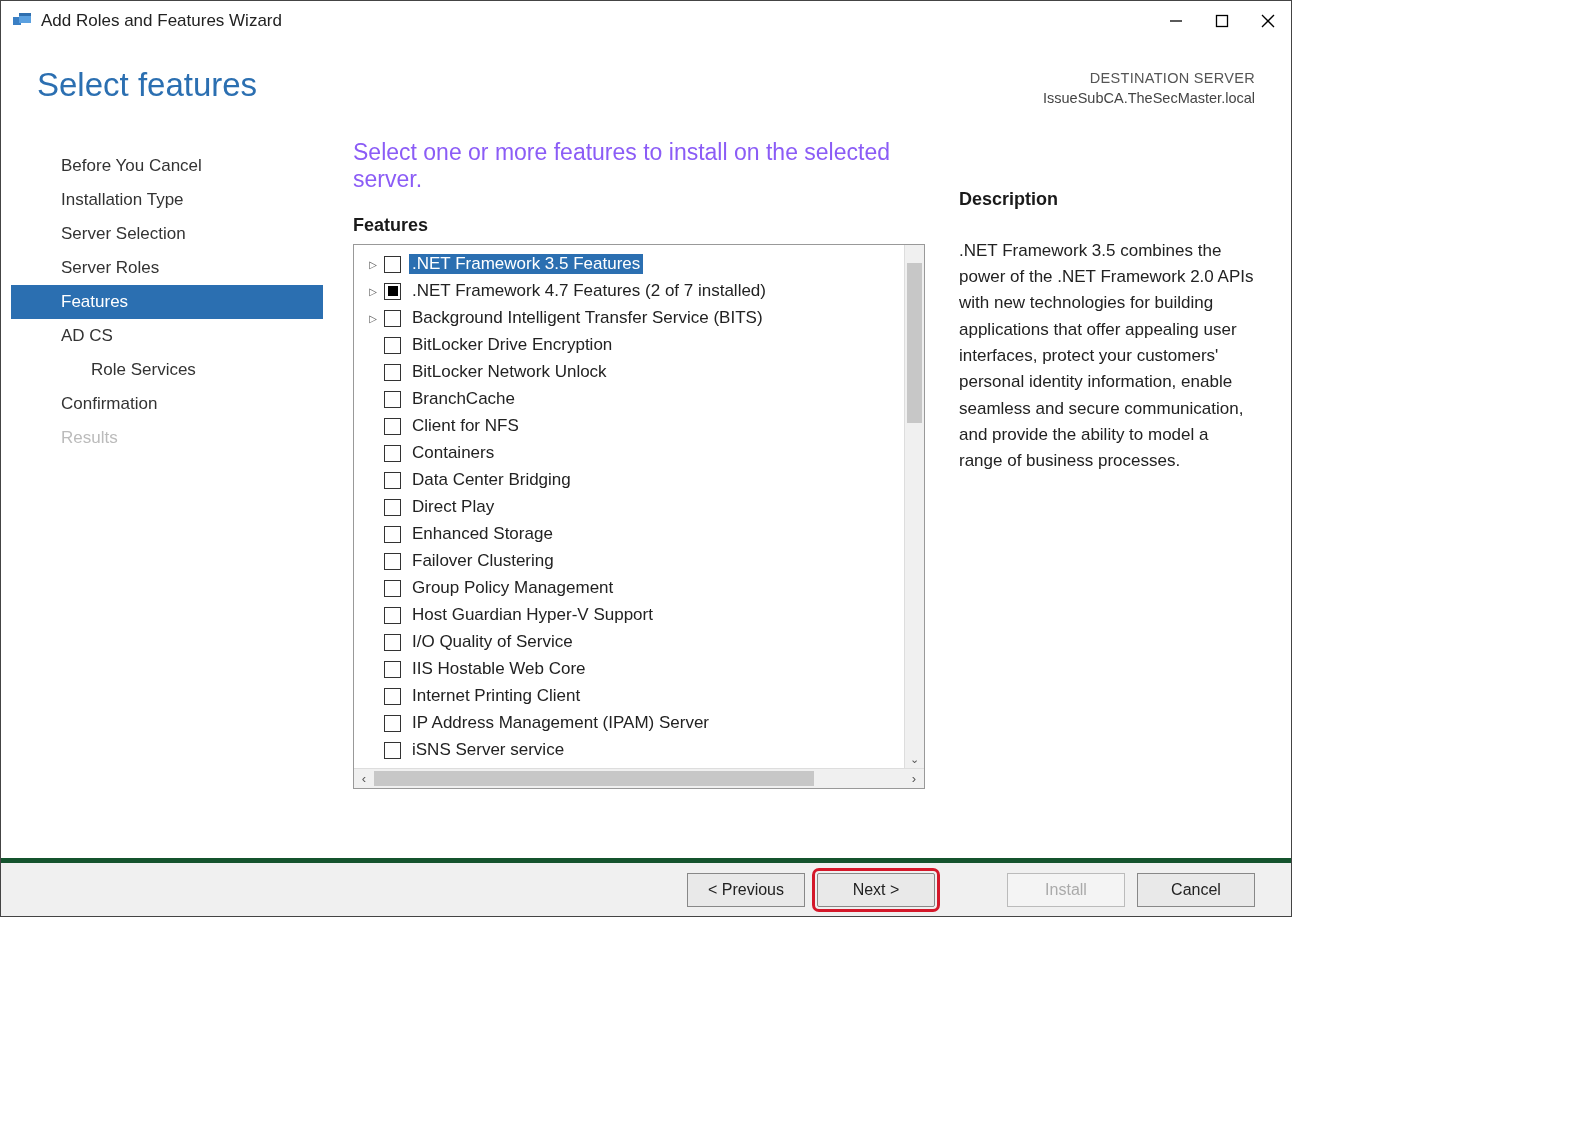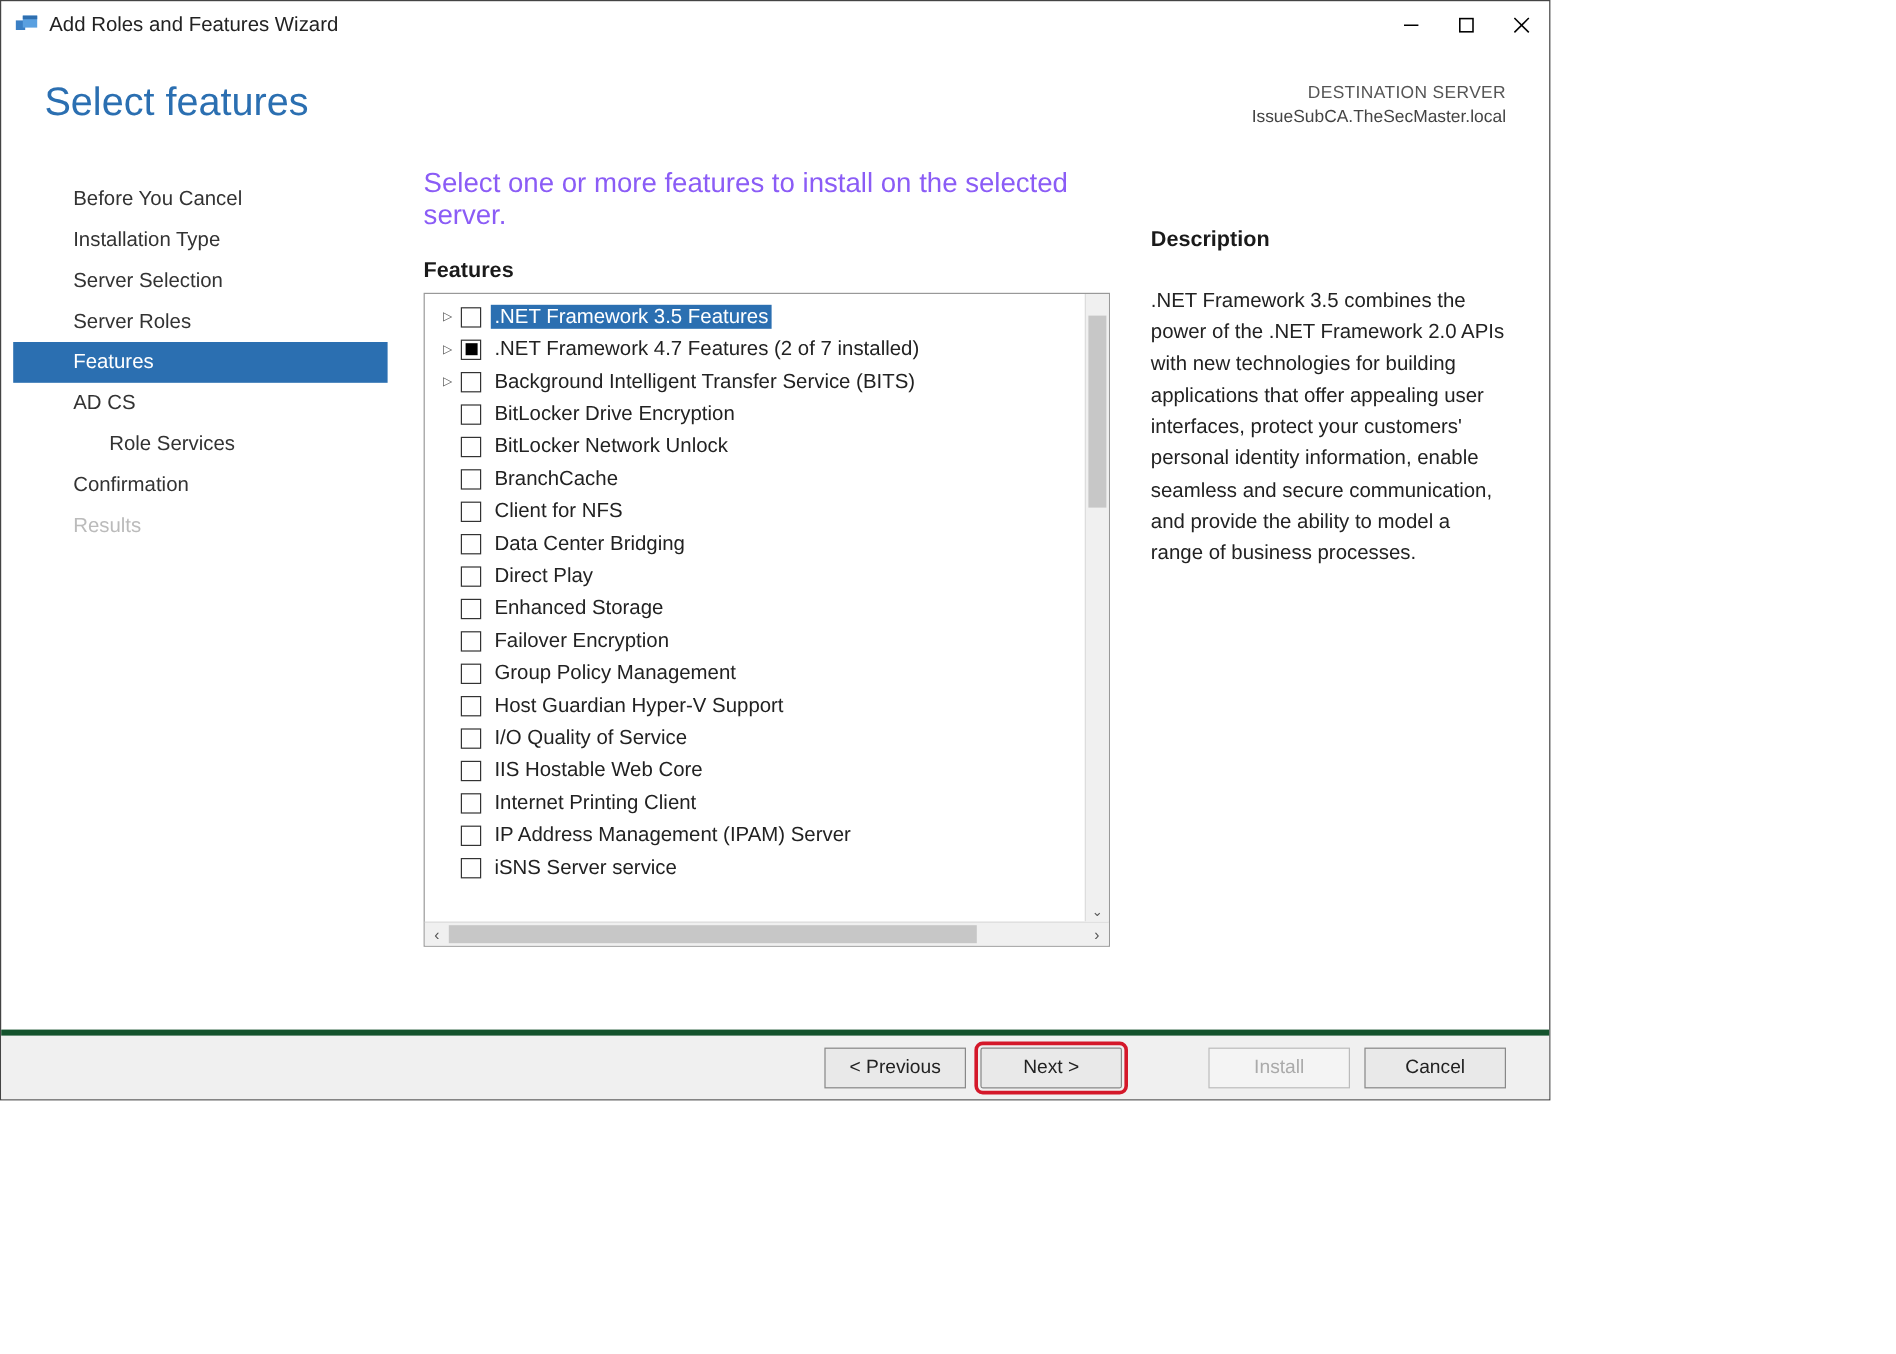--- a/index.html
+++ b/index.html
@@ -373,36 +373,41 @@
                 <span class="lbl">BranchCache</span>
               </div>
               <div class="tree-item no-expander">
                 <span class="expander"></span>
                 <span class="chk"></span>
                 <span class="lbl">Client for NFS</span>
               </div>
               <div class="tree-item no-expander">
                 <span class="expander"></span>
                 <span class="chk"></span>
+                <span class="lbl">Containers</span>
+              </div>
+              <div class="tree-item no-expander">
+                <span class="expander"></span>
+                <span class="chk"></span>
                 <span class="lbl">Data Center Bridging</span>
               </div>
               <div class="tree-item no-expander">
                 <span class="expander"></span>
                 <span class="chk"></span>
                 <span class="lbl">Direct Play</span>
               </div>
               <div class="tree-item no-expander">
                 <span class="expander"></span>
                 <span class="chk"></span>
                 <span class="lbl">Enhanced Storage</span>
               </div>
               <div class="tree-item no-expander">
                 <span class="expander"></span>
                 <span class="chk"></span>
-                <span class="lbl">Failover Encryption</span>
+                <span class="lbl">Failover Clustering</span>
               </div>
               <div class="tree-item no-expander">
                 <span class="expander"></span>
                 <span class="chk"></span>
                 <span class="lbl">Group Policy Management</span>
               </div>
               <div class="tree-item no-expander">
                 <span class="expander"></span>
                 <span class="chk"></span>
                 <span class="lbl">Host Guardian Hyper-V Support</span>

